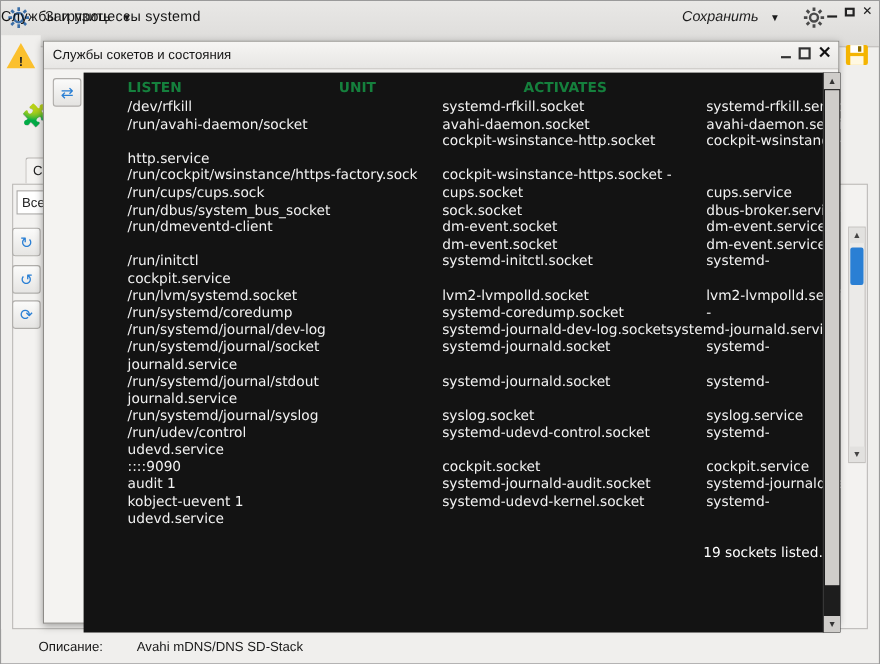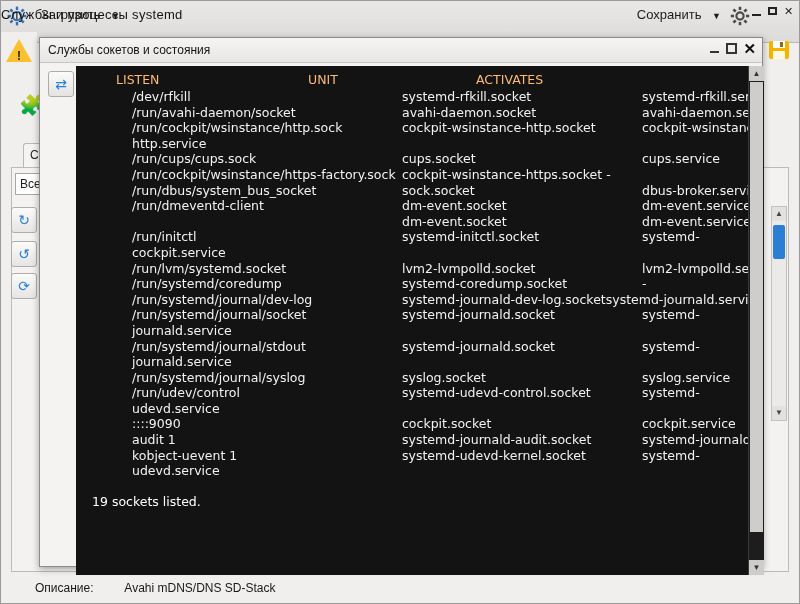--- a/index.html
+++ b/index.html
@@ -46,21 +46,21 @@
     color: #1b1b1b;
     white-space: nowrap;
   }
   .tb-menu .caret {
     display: inline-block;
     margin-left: 7px;
     font-size: 9px;
     vertical-align: middle;
   }
   .tb-load { left: 40px; }
-  .tb-save { right: 78px; }
+  .tb-save { right: 90px; font-style: italic; }
   .tb-title {
     position: absolute;
     left: 0; right: 0; top: 6px;
     text-align: left;
     font-size: 13px;
     color: #141414;
     letter-spacing: 0.3px;
   }
   .tb-gear-right {
     position: absolute;
@@ -302,45 +302,46 @@
     padding: 6px 0 0 0;
     box-sizing: border-box;
     color: #f2f2f2;
     font-family: "DejaVu Sans", sans-serif;
     font-size: 12.5px;
     line-height: 15.6px;
   }
   .term-header {
     position: relative;
     height: 17px;
-    font-weight: normal;
-    color: #fdba74;
+    font-weight: bold;
+    color: #15803d;
   }
   .term-header span { position: absolute; top: 0; }
   .h-listen   { left: 40px; }
   .h-unit     { left: 232px; }
   .h-activates{ left: 400px; }
   .term-row {
     position: relative;
     height: 15.6px;
     white-space: nowrap;
   }
   .term-row span {
     position: absolute;
     top: 0;
   }
-  .c1 { left: 40px; margin-left: 16px; }
+  .c1 { left: 40px; }
   .c2 { left: 326px; text-align: center; }
   .c3 { left: 566px; }
   .term-blank { height: 15.6px; }
   .term-footer {
     position: relative;
     height: 16px;
     padding-left: 16px;
     color: #ffffff;
+    text-align: right;
   }
   
   .term-sb {
     position: absolute;
     right: 0; top: 0;
     width: 16px;
     height: 100%;
     background: #1d1d1d;
     border-left: 1px solid #3a3a3a;
     box-sizing: border-box;
@@ -480,35 +481,34 @@
               <span class="c1">/dev/rfkill</span>
               <span class="c2">systemd-rfkill.socket</span>
               <span class="c3">systemd-rfkill.service</span>
             </div>
             <div class="term-row">
               <span class="c1">/run/avahi-daemon/socket</span>
               <span class="c2">avahi-daemon.socket</span>
               <span class="c3">avahi-daemon.service</span>
             </div>
             <div class="term-row">
-              <span class="c1">/run/cockpit/wsinstance/http.sock</span>
               <span class="c2">cockpit-wsinstance-http.socket</span>
               <span class="c3">cockpit-wsinstance-</span>
             </div>
             <div class="term-row">
               <span class="c1">http.service</span>
+            </div>
+            <div class="term-row">
+              <span class="c1">/run/cockpit/wsinstance/https-factory.sock</span>
+              <span class="c2">cockpit-wsinstance-https.socket -</span>
             </div>
             <div class="term-row">
               <span class="c1">/run/cups/cups.sock</span>
               <span class="c2">cups.socket</span>
               <span class="c3">cups.service</span>
-            </div>
-            <div class="term-row">
-              <span class="c1">/run/cockpit/wsinstance/https-factory.sock</span>
-              <span class="c2">cockpit-wsinstance-https.socket -</span>
             </div>
             <div class="term-row">
               <span class="c1">/run/dbus/system_bus_socket</span>
               <span class="c2">sock.socket</span>
               <span class="c3">dbus-broker.service</span>
             </div>
             <div class="term-row">
               <span class="c1">/run/dmeventd-client</span>
               <span class="c2">dm-event.socket</span>
               <span class="c3">dm-event.service</span>

